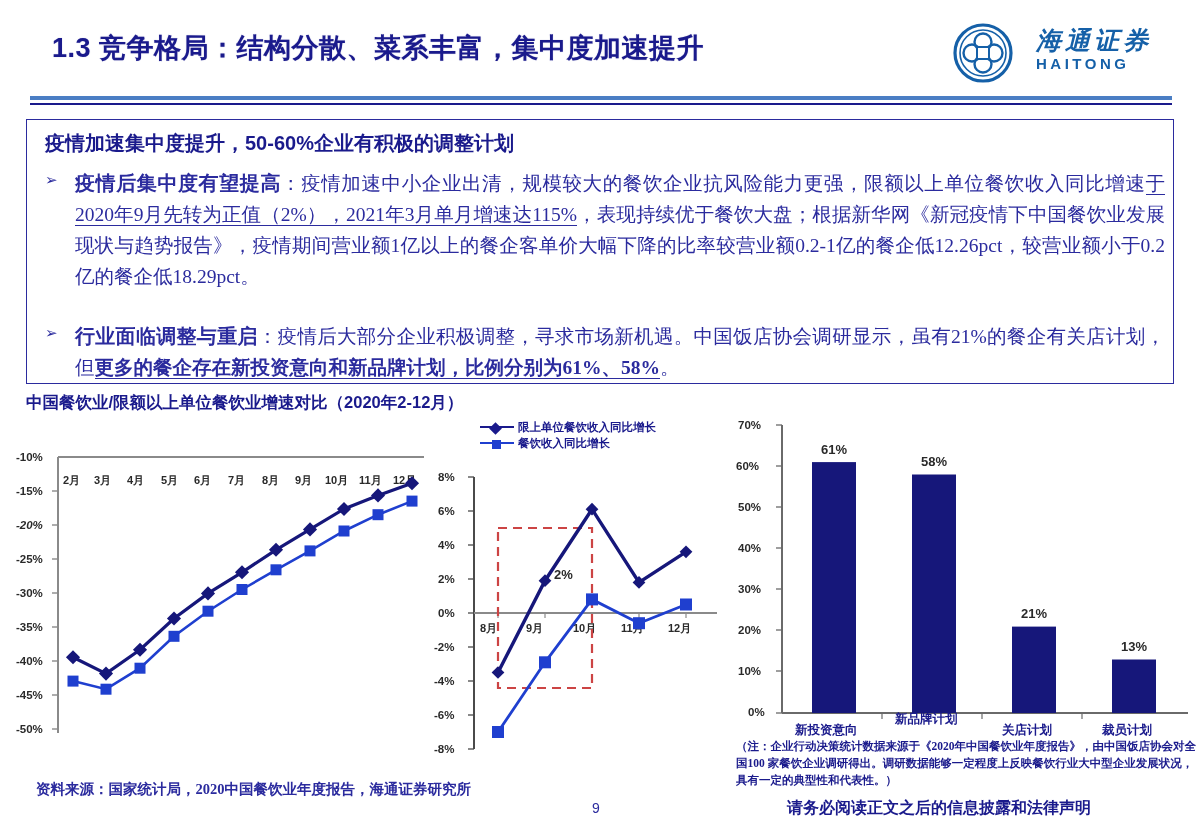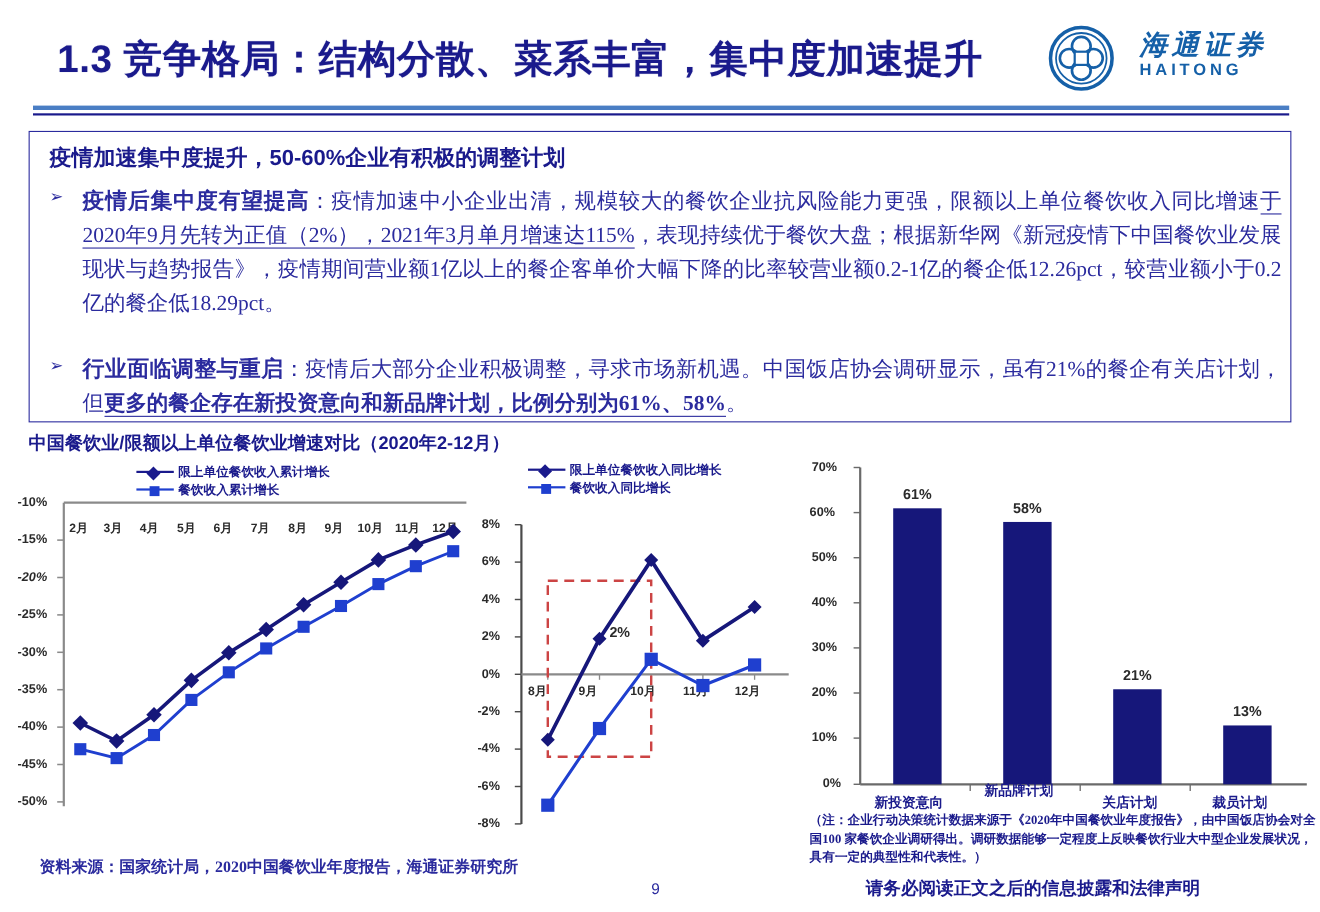--- a/index.html
+++ b/index.html
@@ -9,21 +9,21 @@
     font-family:"Liberation Sans","DejaVu Sans",sans-serif;
     overflow:hidden;
     position:relative;
   }
   .slide{position:absolute;inset:0;background:#fff;}
 
   
   .header{position:absolute;left:0;top:0;width:1200px;height:104px;}
   .slide-title{
     position:absolute;left:52px;top:30px;
-    font-size:35px;font-weight:bold;color:#1a1a8c;
+    font-size:27px;font-weight:bold;color:#1a1a8c;
     letter-spacing:.5px;white-space:nowrap;
     text-shadow:0 0 1px rgba(26,26,140,.35);
   }
   .logo{position:absolute;right:26px;top:22px;width:230px;height:62px;}
   .logo svg{display:block;}
   .logo-text{position:absolute;left:92px;top:2px;}
   .logo-cn{font-size:25px;font-weight:bold;color:#1560a8;letter-spacing:4px;font-family:"Liberation Serif","DejaVu Serif",serif;font-style:italic;}
   .logo-en{font-size:15px;font-weight:bold;color:#1560a8;letter-spacing:3.5px;margin-top:-2px;}
 
   .divider-wrap{position:absolute;left:30px;top:96px;width:1142px;}
@@ -142,34 +142,20 @@
       <span class="arrow">➢</span>
       <span class="btext">
         <span class="lead">行业面临调整与重启</span><span>：疫情后大部分企业积极调整，寻求市场新机遇。中国饭店协会调研显示，虽有21%的餐企有关店计划，但</span><span class="strongu">更多的餐企存在新投资意向和新品牌计划，比例分别为61%、58%</span><span>。</span>
       </span>
     </div>
   </div>
 
   <div class="chart-title ct1">中国餐饮业/限额以上单位餐饮业增速对比（2020年2-12月）</div>
 
   <div class="panel p1">
-    <div class="legend" style="left:110px;top:6px;">
-      <div class="lrow">
-        <span class="lline">
-            <span class="lmark"></span>
-          </span>
-        <span>限上单位餐饮收入累计增长</span>
-      </div>
-      <div class="lrow">
-        <span class="lline blue">
-            <span class="lmark sq"></span>
-          </span>
-        <span>餐饮收入累计增长</span>
-      </div>
-    </div>
 
     <div class="axlabel" style="left:2px;top:36px;">-10%</div>
     <div class="axlabel" style="left:2px;top:70px;">-15%</div>
     <div class="axlabel" style="left:2px;top:104px;font-style:italic;">-20%</div>
     <div class="axlabel" style="left:2px;top:138px;">-25%</div>
     <div class="axlabel" style="left:2px;top:172px;">-30%</div>
     <div class="axlabel" style="left:2px;top:206px;">-35%</div>
     <div class="axlabel" style="left:2px;top:240px;">-40%</div>
     <div class="axlabel" style="left:2px;top:274px;">-45%</div>
     <div class="axlabel" style="left:2px;top:308px;">-50%</div>

